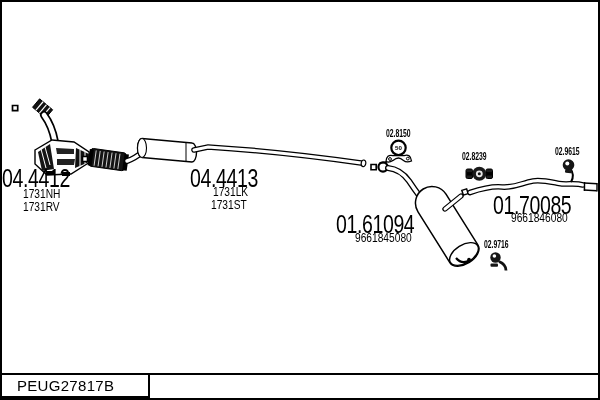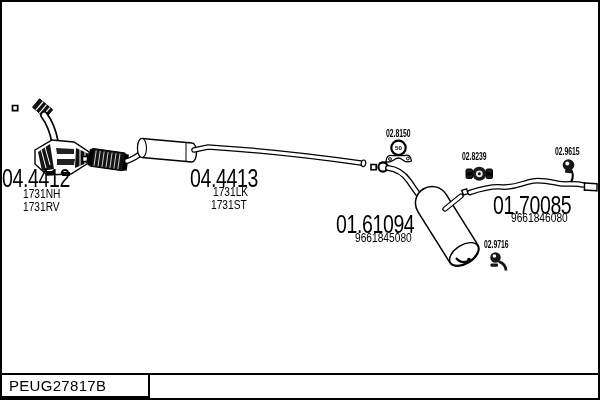--- a/index.html
+++ b/index.html
@@ -10,21 +10,21 @@
   }
   .art{position:absolute;left:0;top:0;}
   .label{position:absolute;white-space:nowrap;line-height:1;transform-origin:0 0;}
   .code-lg{font-size:26px;letter-spacing:-.5px;transform:scaleX(.75);}
   .ref{font-size:12px;transform:scaleX(.85);}
   .code-sm{font-size:11px;font-weight:bold;transform:scaleX(.62);}
   .footer-line{position:absolute;left:0;top:371px;width:596px;height:2px;background:#000;}
   .footer-box{
     position:absolute;left:0;top:371px;width:148px;height:25px;box-sizing:border-box;
     background:#fff;border:2px solid #000;border-left:none;
-    display:flex;align-items:center;padding-left:7px;font-size:15px;letter-spacing:.3px;
+    display:flex;align-items:center;padding-left:15px;font-size:15px;letter-spacing:.3px;
   }
   svg *{vector-effect:non-scaling-stroke;}
 </style>
 </head>
 <body>
 
 <div class="canvas">
 
   <svg class="art" width="596" height="396" viewBox="0 0 596 396">
 

